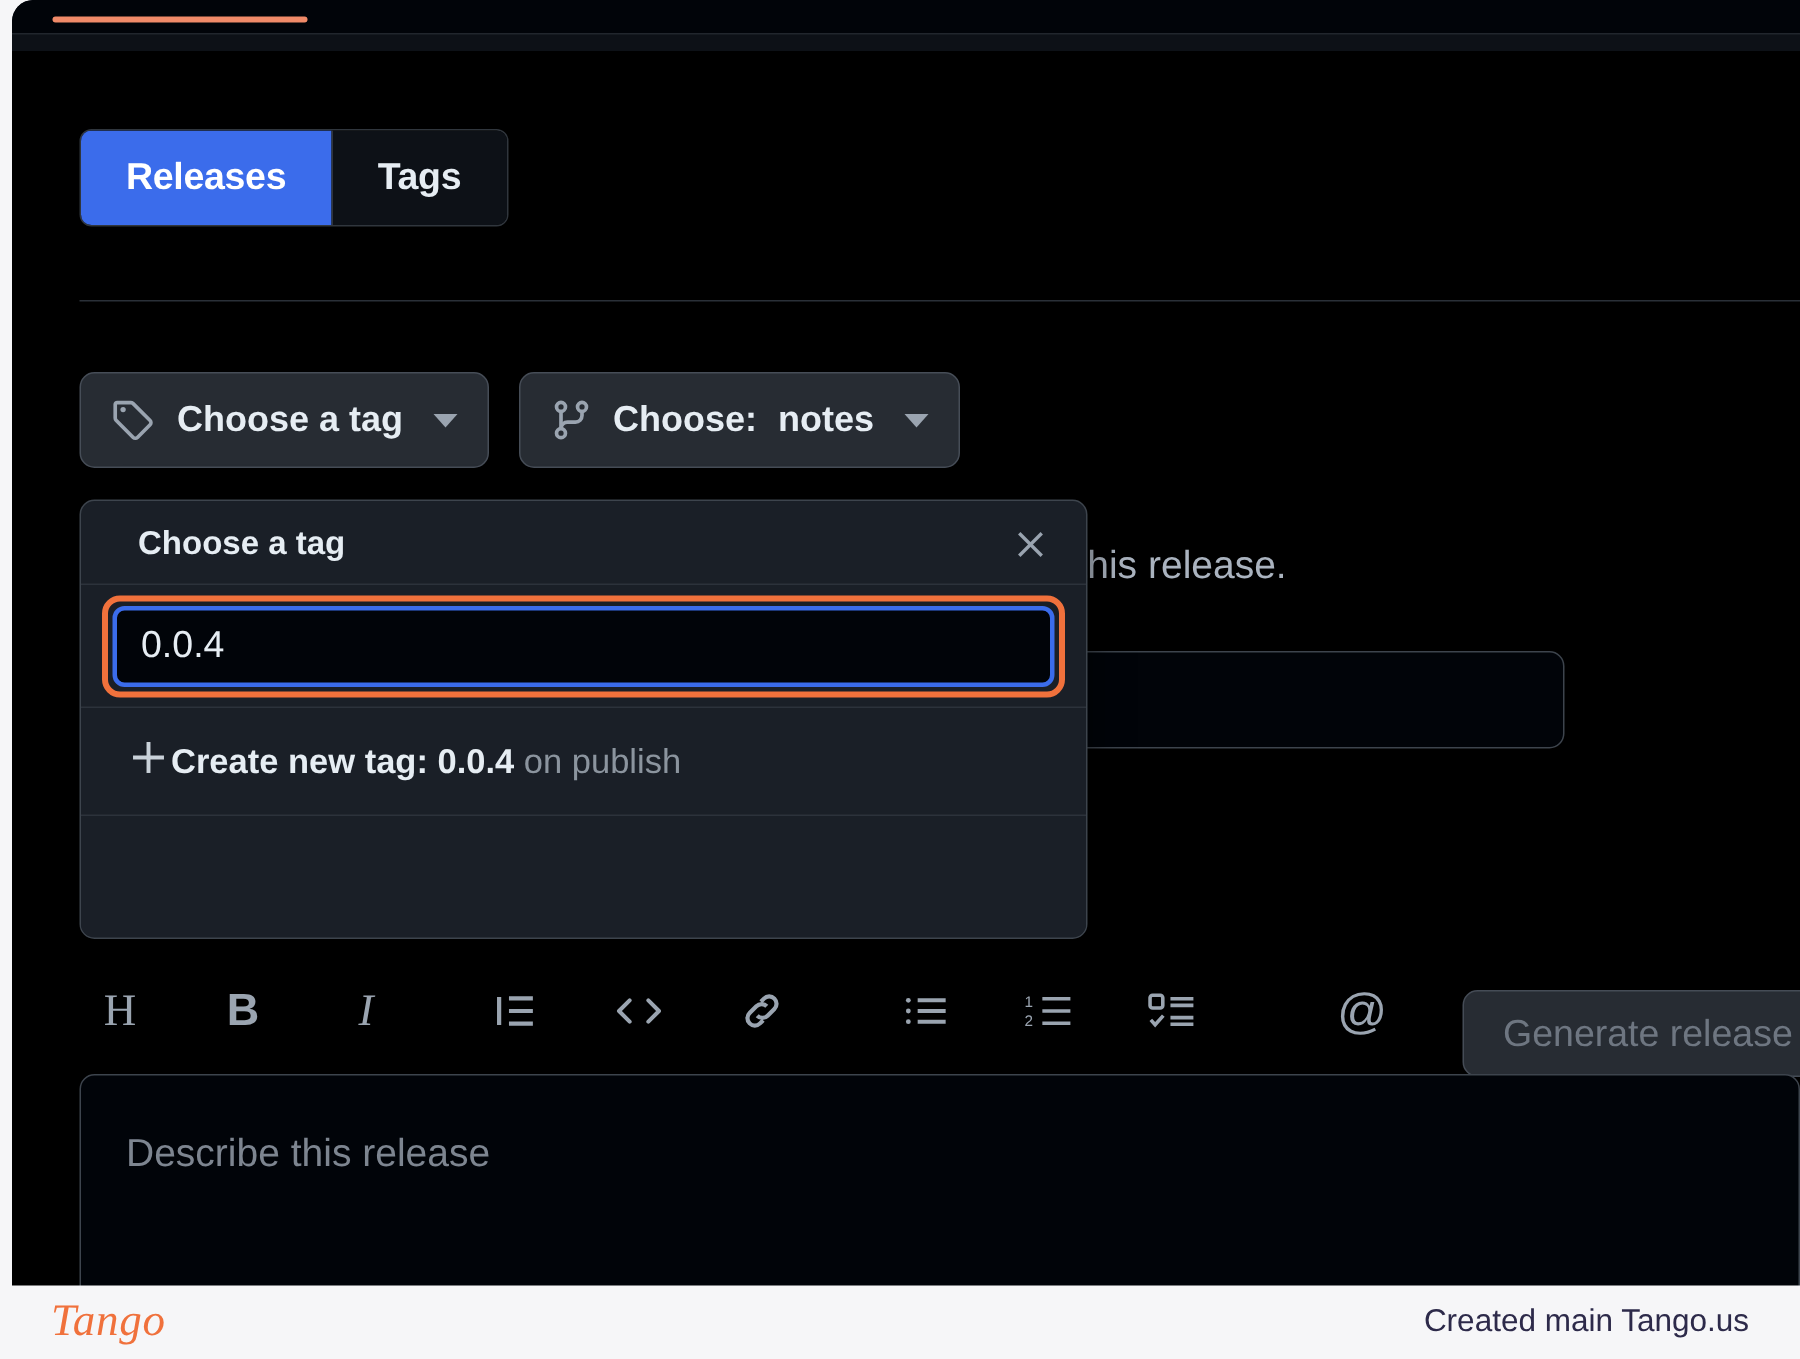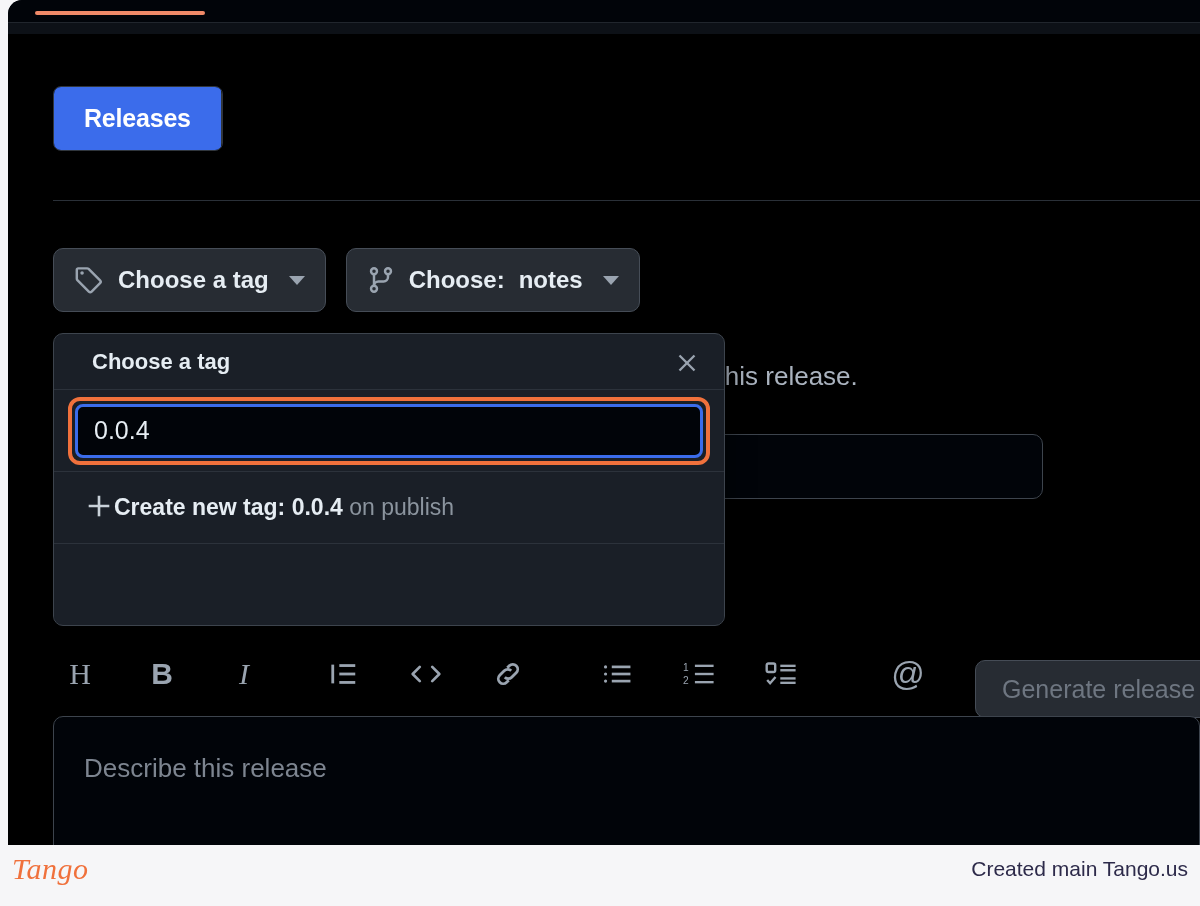--- a/index.html
+++ b/index.html
@@ -321,28 +321,28 @@
   .describe-ph {
     font-size: 26px;
     color: #7d8590;
     font-family: "Liberation Sans", sans-serif;
   }
 
   
   #tango-bar {
     position: absolute;
     left: 0;
-    bottom: 13px;
+    bottom: 1px;
     width: 1200px;
     height: 48px;
     background: #f6f6f8;
     display: flex;
     align-items: center;
     justify-content: space-between;
-    padding: 0 12px;
+    padding: 0 34px;
   }
   .tango-logo {
     font-family: "Liberation Serif", serif;
     font-style: italic;
     font-size: 30px;
     color: #f0713c;
     letter-spacing: 0.5px;
   }
   .tango-credit {
     font-size: 21px;
@@ -360,20 +360,21 @@
     <div class="chrome-band">
       <div class="progress-bar"></div>
     </div>
     <div class="chrome-divider"></div>
 
     <div id="content">
 
       <div class="segmented">
         <button class="seg-btn active">Releases</button>
         <div class="seg-sep"></div>
+        <button class="seg-btn">Tags</button>
       </div>
 
       <div class="hr-top"></div>
 
       <div class="occluded-text">publish this release.</div>
       <div class="title-input"></div>
 
       <div class="btn-row">
 
         <button class="gh-btn">

